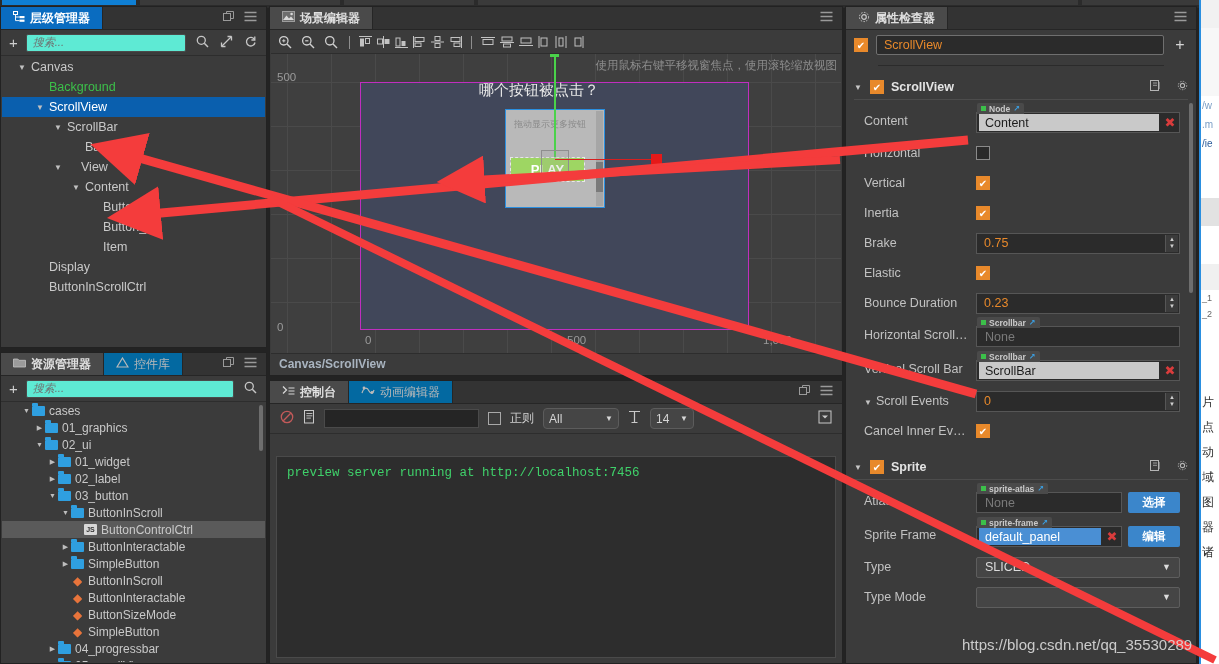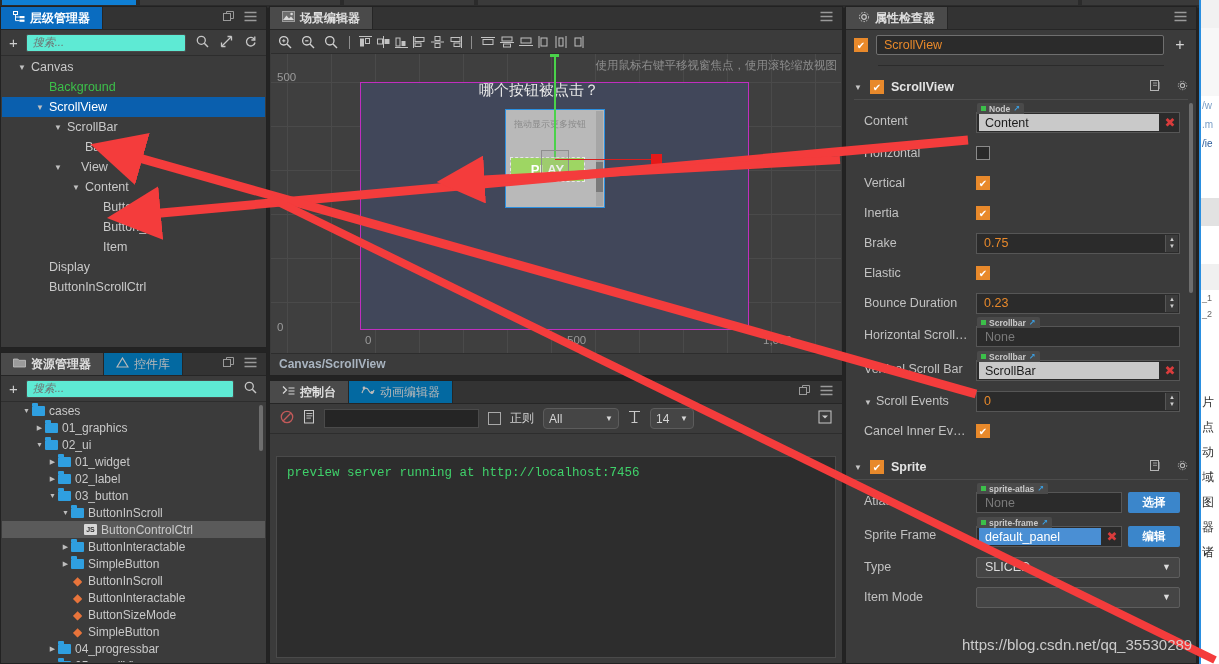--- a/index.html
+++ b/index.html
@@ -903,21 +903,21 @@
         <div class="prow">
           <div class="plabel"><span>Type</span></div>
           <div class="pctl" style="padding-right: 8px;">
             <div class="dropfield">
               <span>SLICED</span>
               <span style="font-size: 9px;">▼</span>
             </div>
           </div>
         </div>
         <div class="prow">
-          <div class="plabel"><span>Item Mode</span></div>
+          <div class="plabel"><span>Type Mode</span></div>
           <div class="pctl" style="padding-right: 8px;">
             <div class="dropfield">
               <span></span>
               <span style="font-size: 9px;">▼</span>
             </div>
           </div>
         </div>
       </div>
 
     <div class="insp-scroll"></div>

